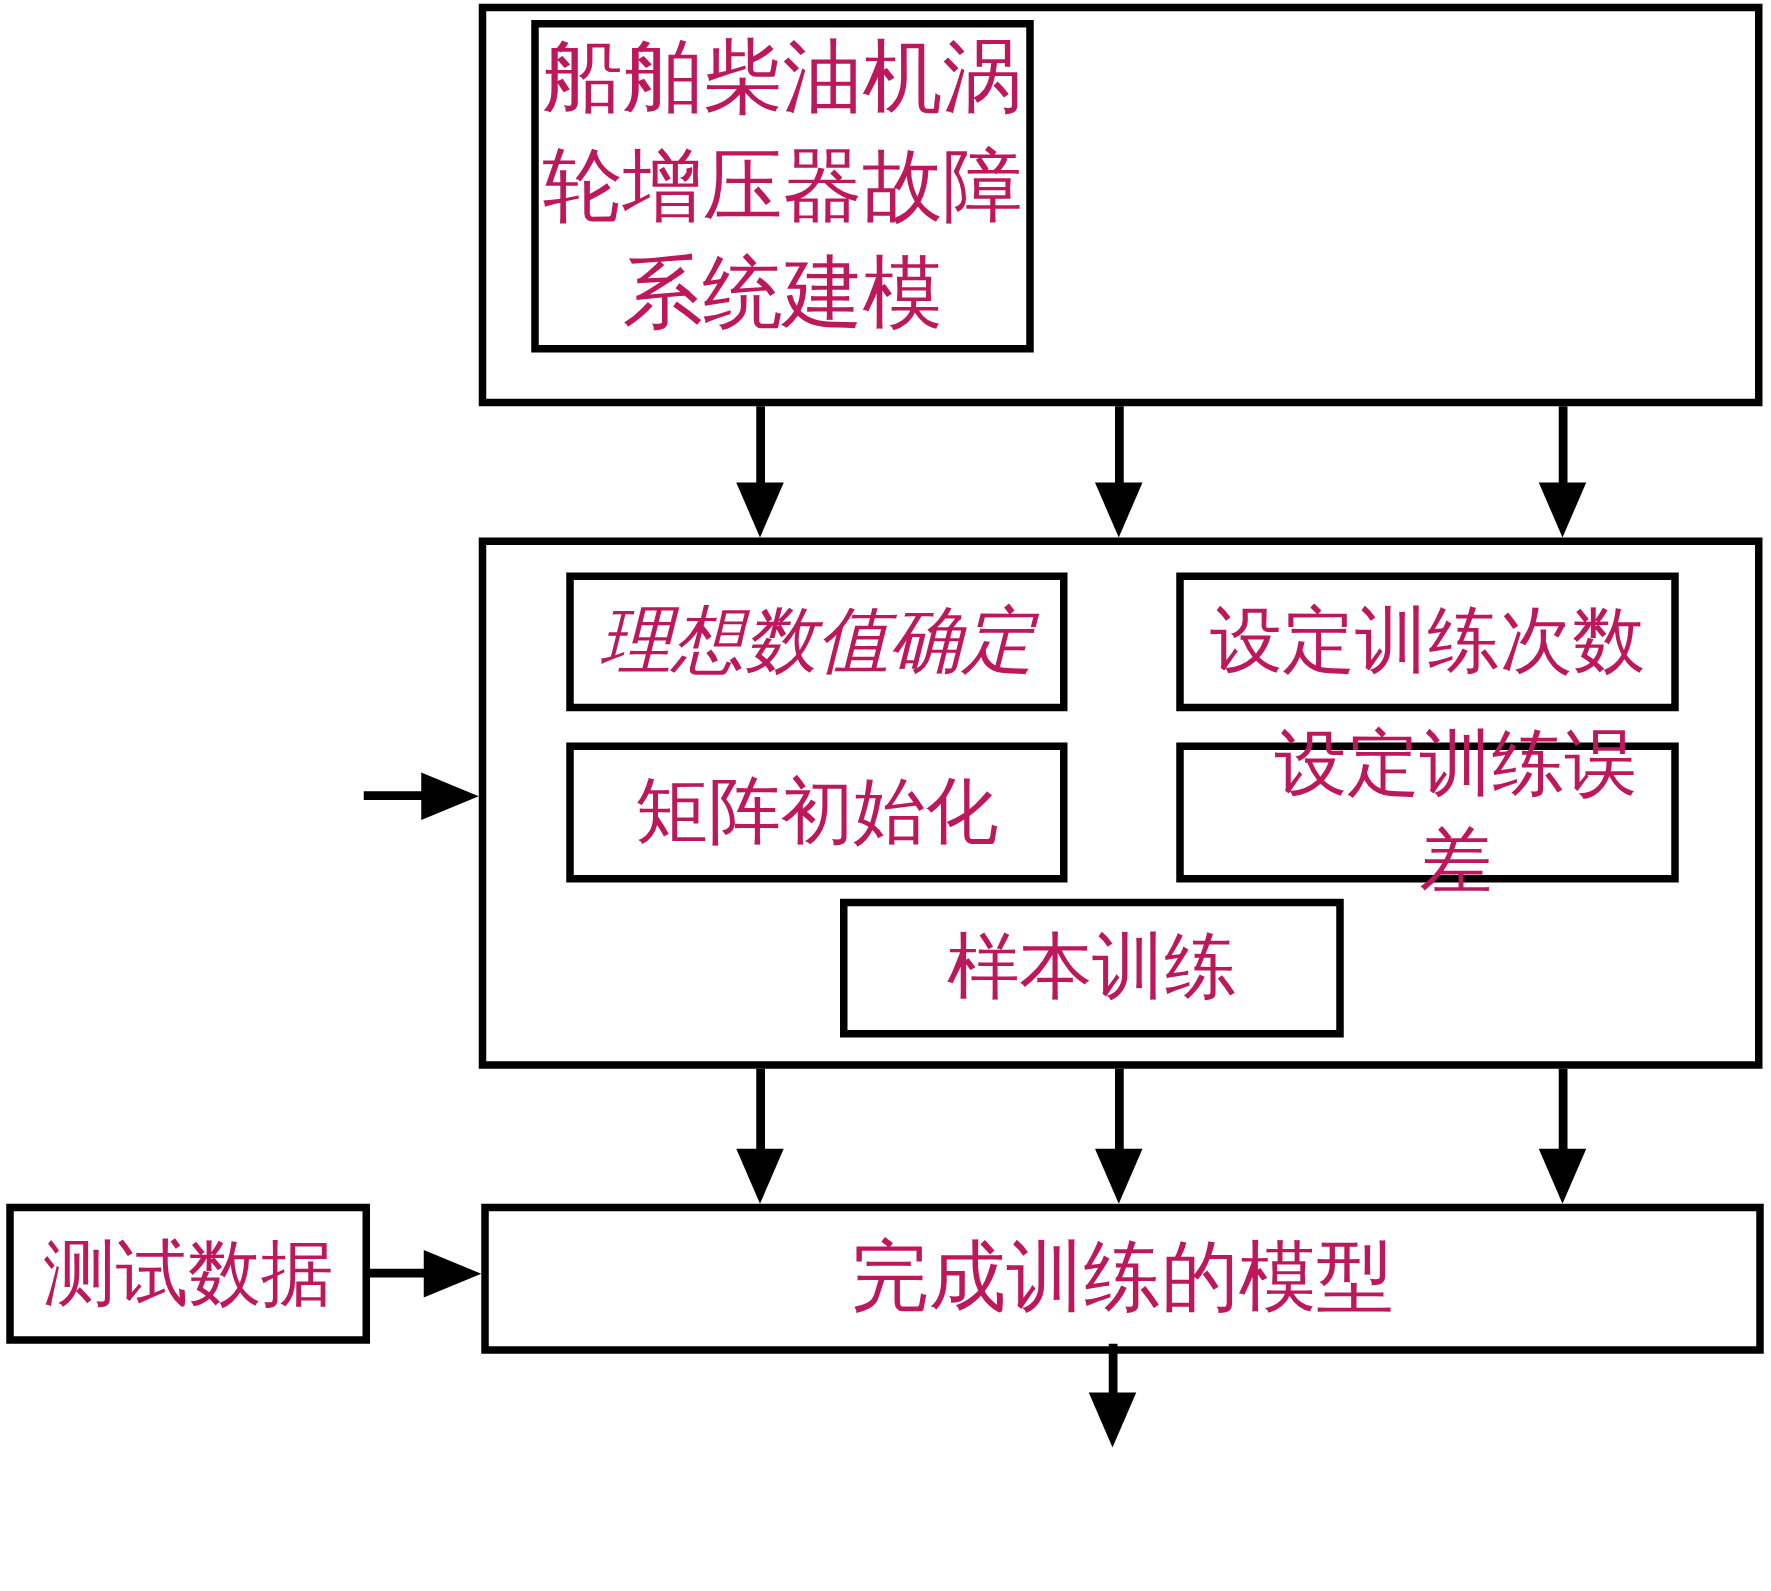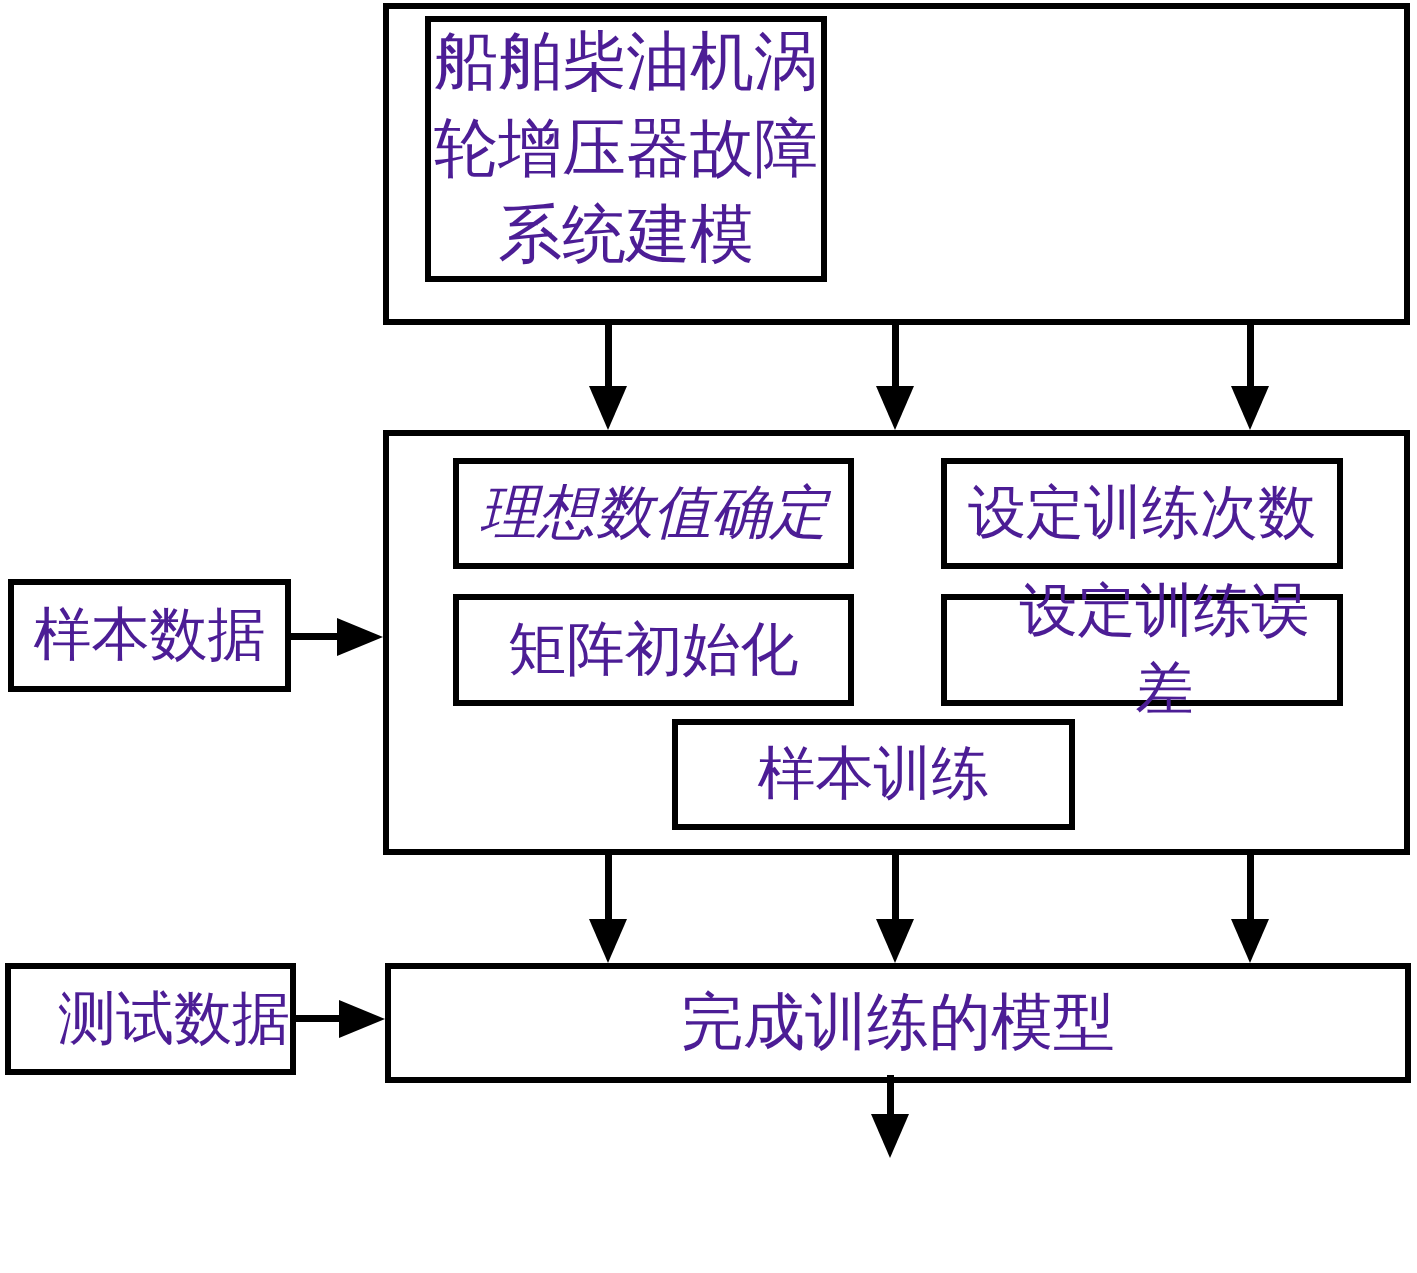--- a/index.html
+++ b/index.html
@@ -6,21 +6,21 @@
     margin: 0;
     padding: 0;
     background: #ffffff;
   }
   #canvas {
     position: relative;
     width: 1417px;
     height: 1273px;
     background: #ffffff;
     font-family: "Liberation Serif", "DejaVu Serif", serif;
-    color: #4c1d95;
+    color: #be185d;
     overflow: hidden;
   }
   .box {
     position: absolute;
     border: 6px solid #000000;
     background: #ffffff;
     display: flex;
     align-items: center;
     justify-content: center;
     text-align: center;
@@ -96,36 +96,33 @@
   </div>
 
   <div class="box txt-md" style="left:941px; top:594px; width:402px; height:112px;padding-left:45px;">
     <span>设定训练误差</span>
   </div>
 
   <div class="box txt-md" style="left:672px; top:719px; width:403px; height:111px;align-items:center;">
     <span>样本训练</span>
   </div>
 
-  <div class="box txt-md" style="left:8px; top:579px; width:283px; height:113px;">
-    <span>样本数据</span>
-  </div>
   <div class="shaft" style="left:291px; top:633px; width:58px; height:7px;"></div>
   <div class="head-right" style="left:337px; top:618px;"></div>
 
   <div class="shaft" style="left:605px; top:855px; width:7px; height:72px;"></div>
   <div class="head-down" style="left:589px; top:919px;"></div>
 
   <div class="shaft" style="left:892px; top:855px; width:7px; height:72px;"></div>
   <div class="head-down" style="left:876px; top:919px;"></div>
 
   <div class="shaft" style="left:1247px; top:855px; width:7px; height:72px;"></div>
   <div class="head-down" style="left:1231px; top:919px;"></div>
 
-  <div class="box txt-md" style="left:5px; top:963px; width:291px; height:112px;justify-content:flex-end;">
+  <div class="box txt-md" style="left:5px; top:963px; width:291px; height:112px;">
     <span>测试数据</span>
   </div>
   <div class="shaft" style="left:296px; top:1015px; width:55px; height:7px;"></div>
   <div class="head-right" style="left:339px; top:1000px;"></div>
 
   <div class="box txt-banner" style="left:385px; top:963px; width:1026px; height:120px;">
     <span>完成训练的模型</span>
   </div>
 
   <div class="shaft" style="left:887px; top:1075px; width:7px; height:48px;"></div>

